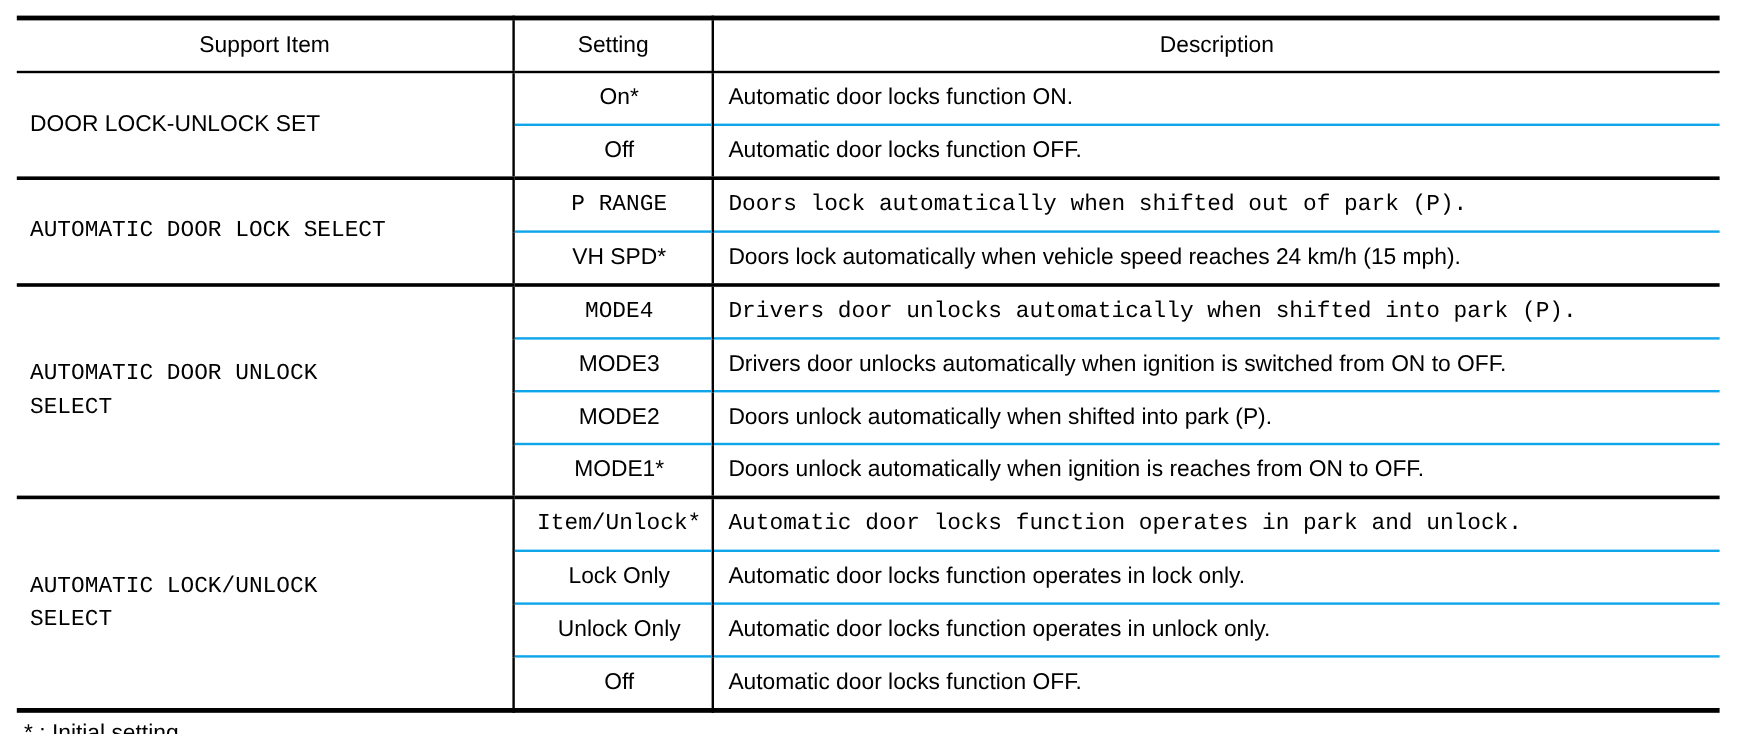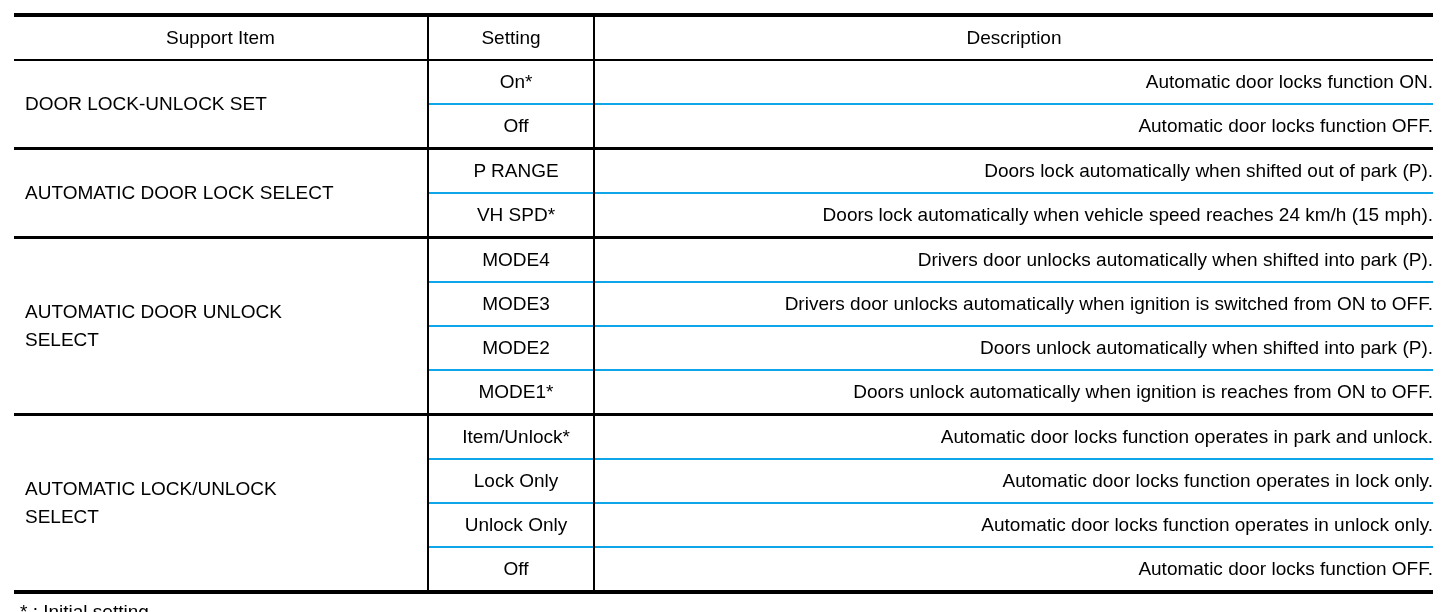--- a/index.html
+++ b/index.html
@@ -43,33 +43,33 @@
   }
   tbody td { height: 42px; }
   
   .v-rule {
     border-left: 2px solid #000;
     border-right: 2px solid #000;
   }
   
   tbody tr + tr td { border-top: 2px solid #0ea5e9; }
   
-  tbody tr.group-start td { border-top: 3px solid #000; }
+  tbody tr.group-start td { border-top: 3px solid #000; font-family: Liberation Mono, monospace; }
   .col-item {
     text-align: left;
     padding-left: 11px;
     white-space: pre-line;
     margin-top: 16px;
   }
   .col-setting {
     text-align: center;
     padding-left: 10px;
   }
   .col-desc {
-    text-align: right;
+    text-align: left;
     padding-left: 12px;
   }
   .footnote {
     margin-top: 7px;
     padding-left: 6px;
     font-size: 19px;
   }
 </style>
 </head>
 <body>

